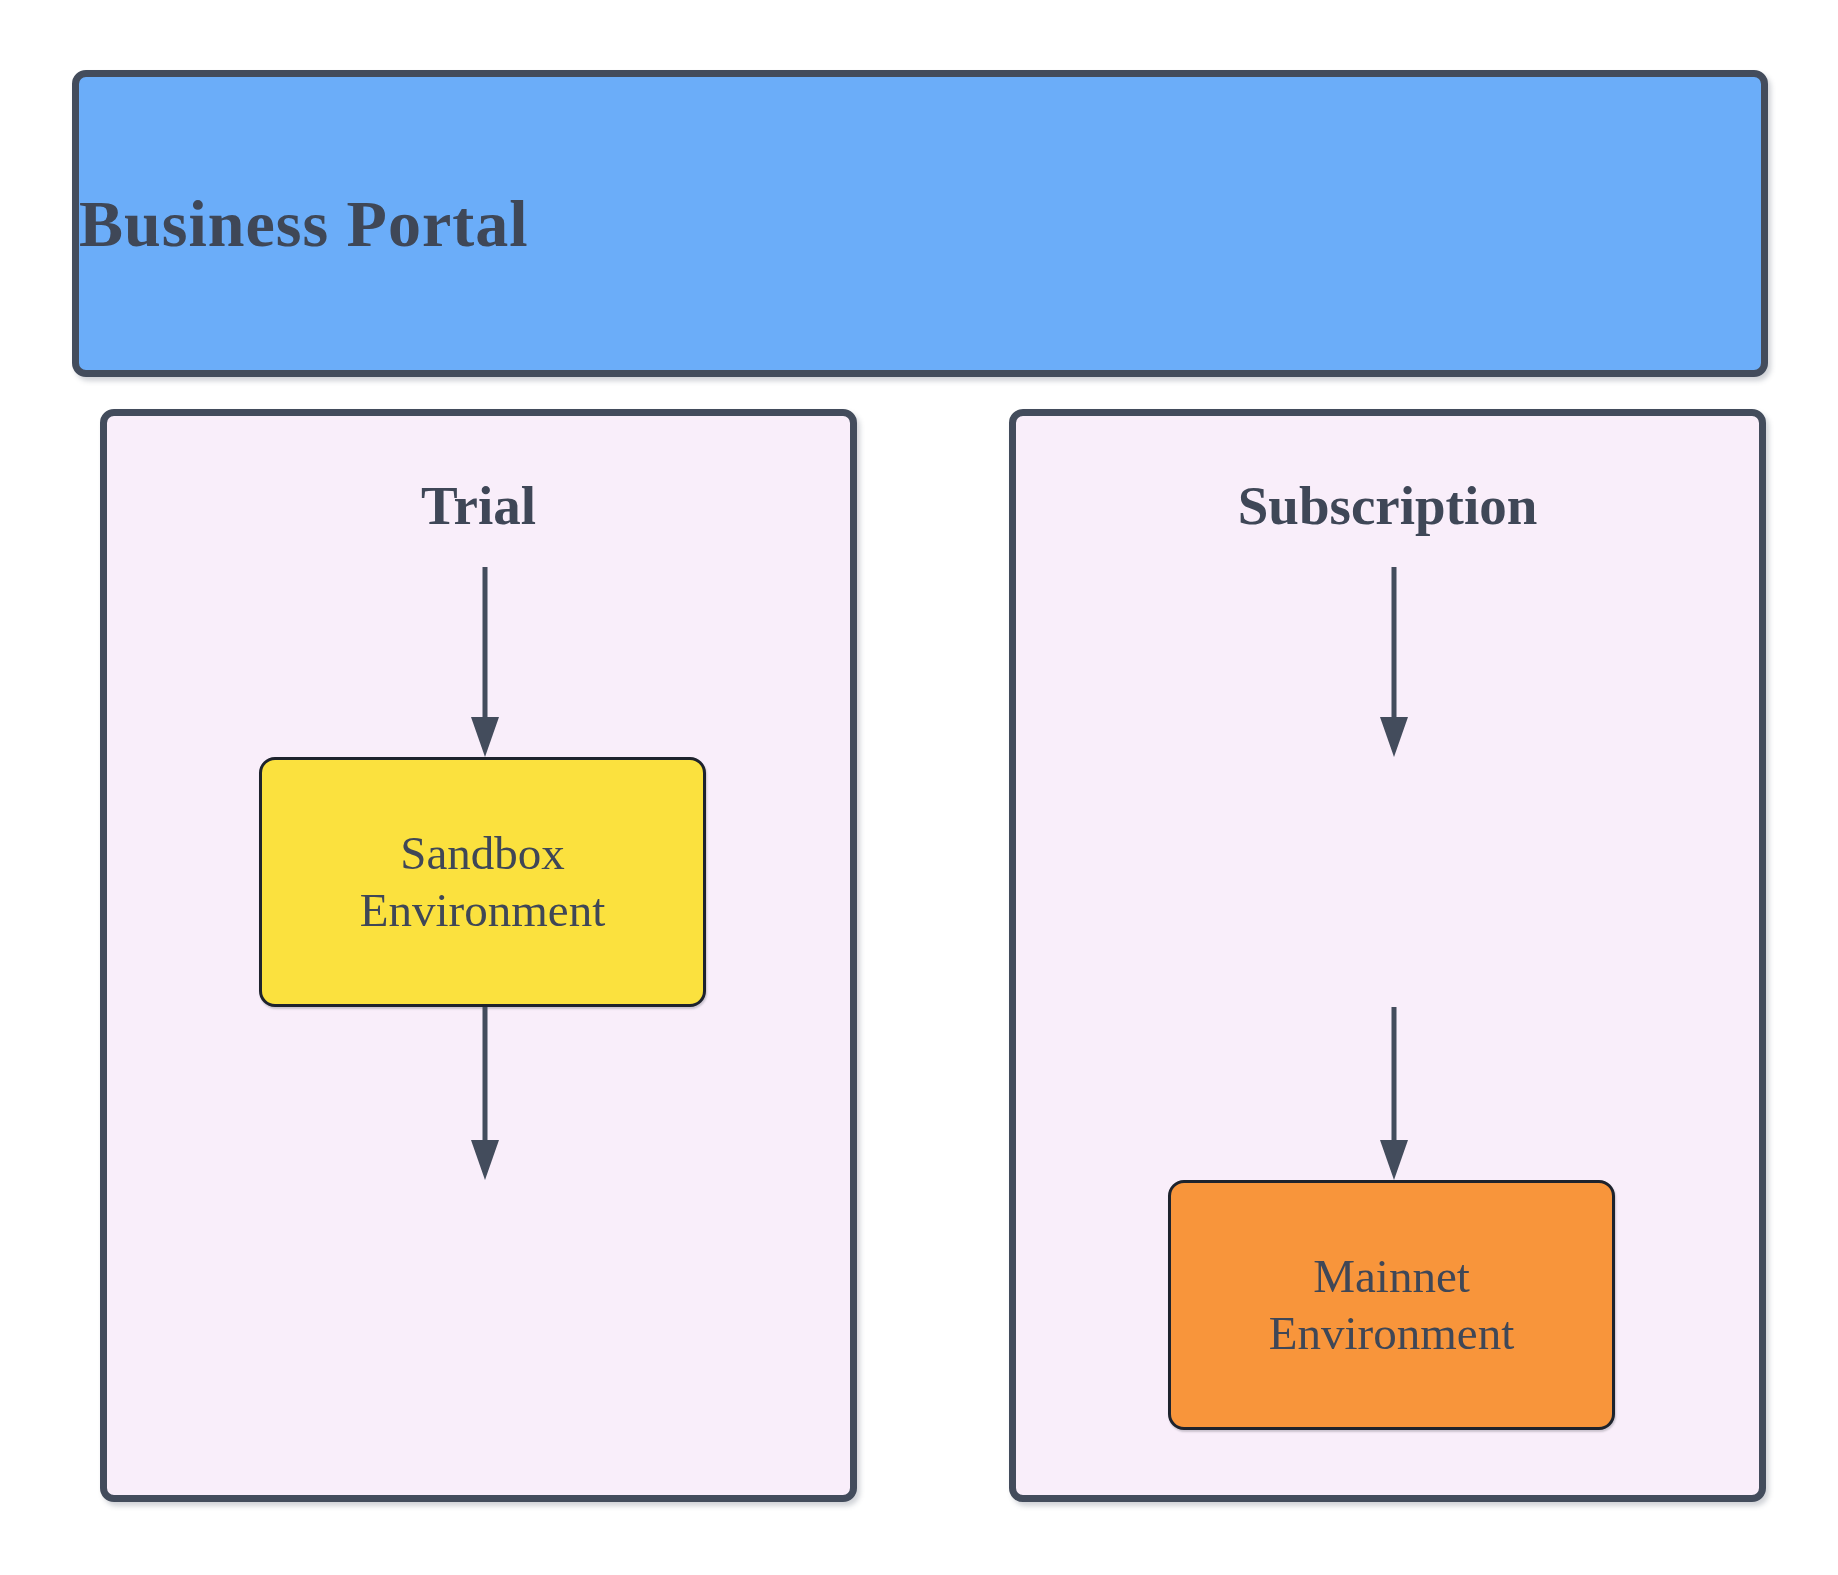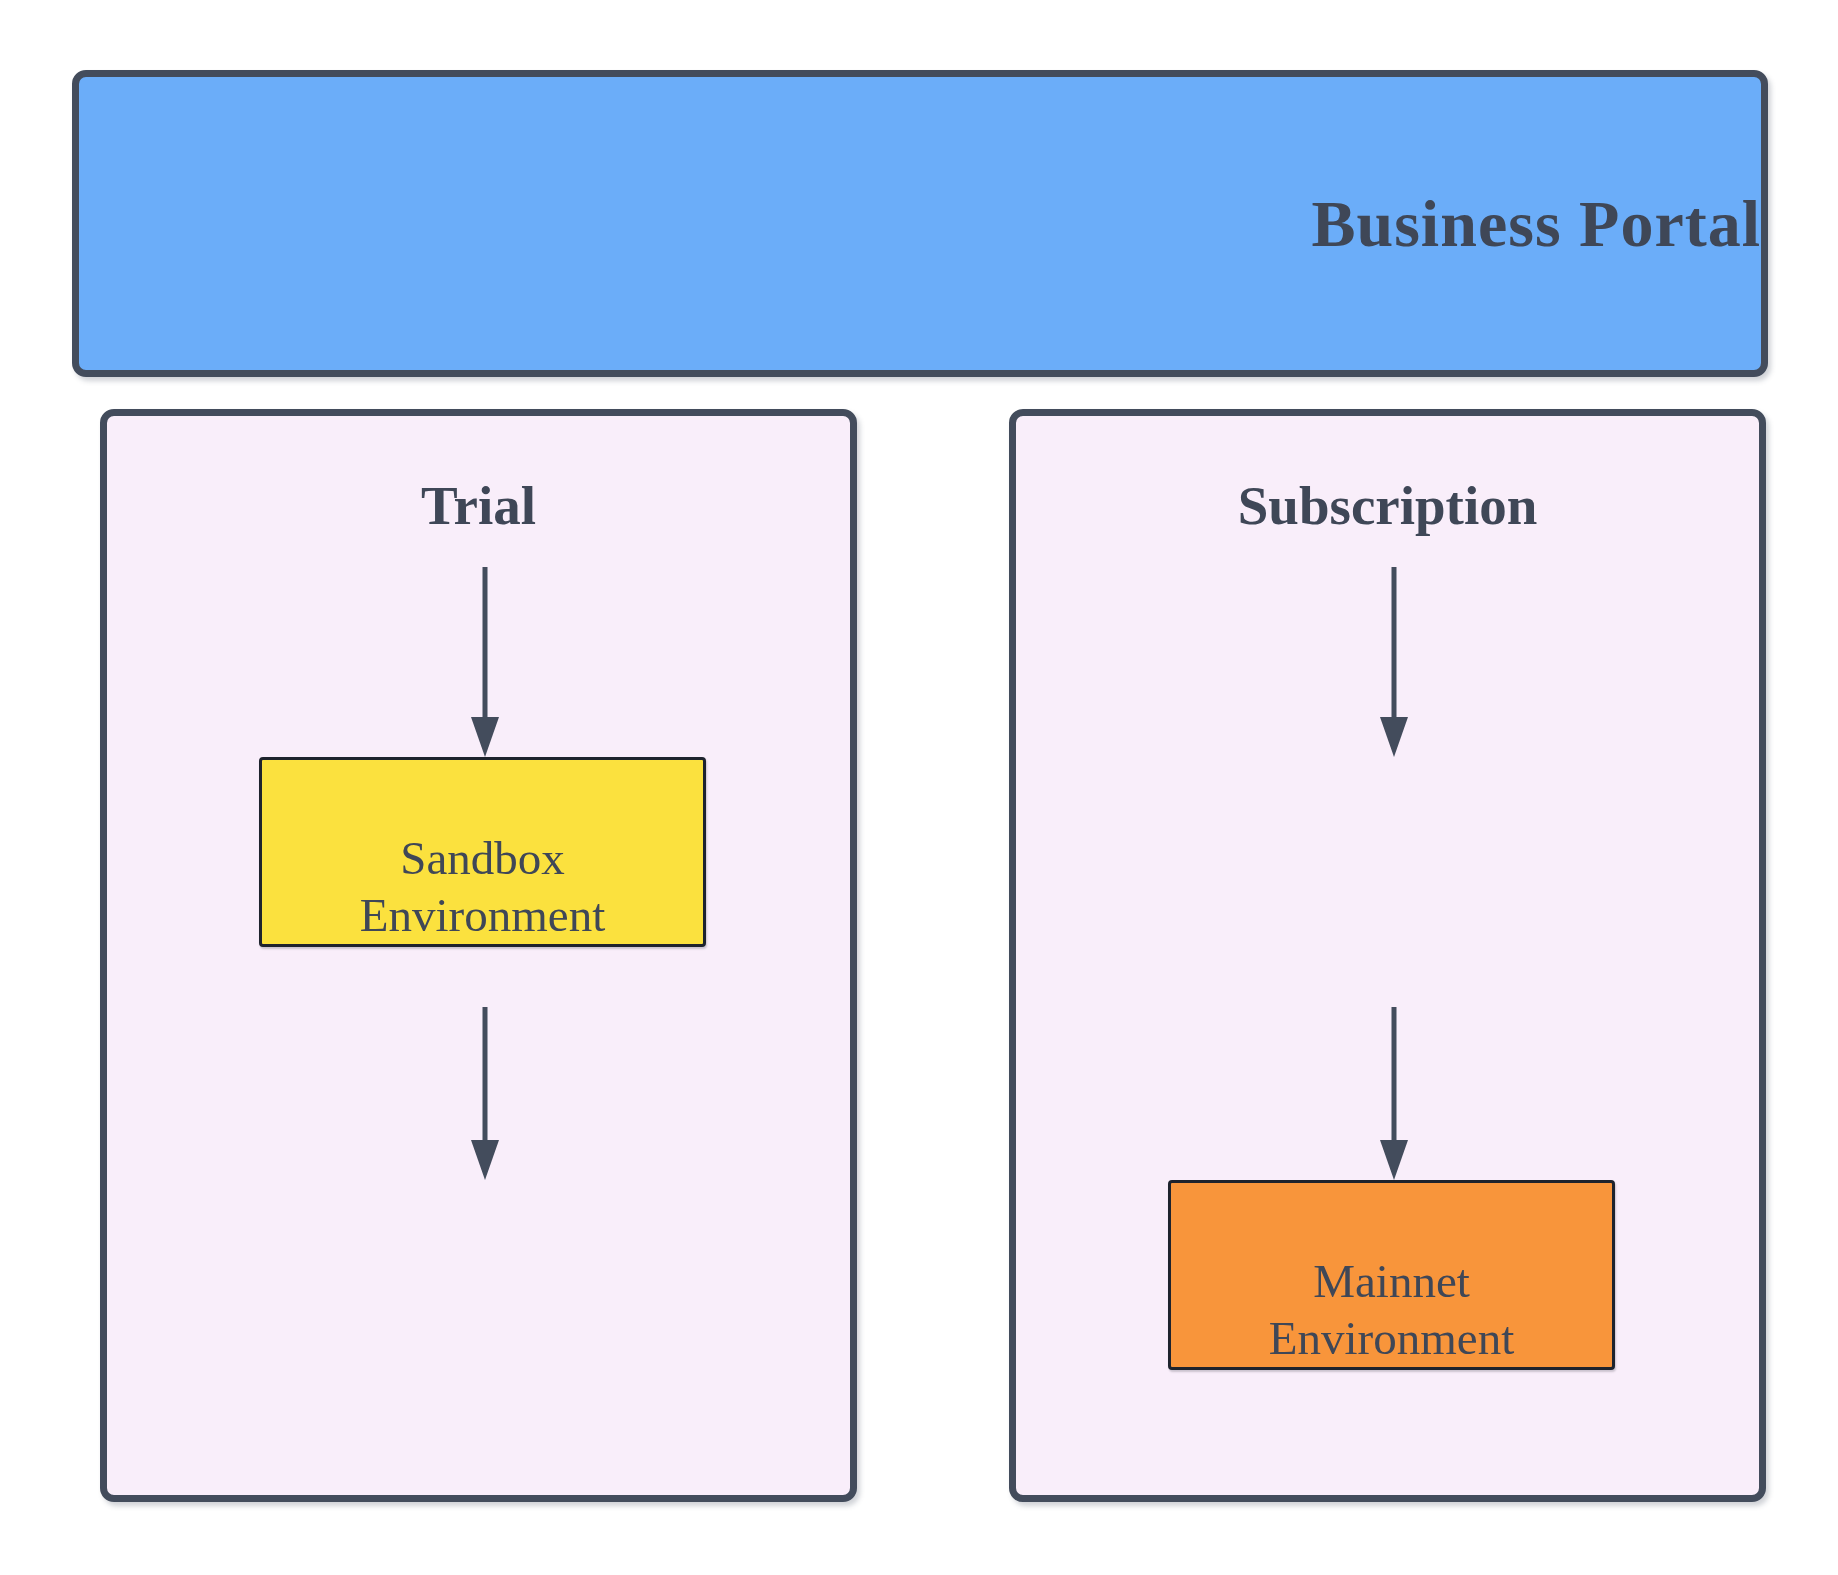--- a/index.html
+++ b/index.html
@@ -20,21 +20,21 @@
     overflow:hidden;
   }
   
   .header-node{
     position:absolute;left:72px;top:70px;
     width:1696px;height:307px;
     box-sizing:border-box;
     background:var(--header-fill);
     border:7px solid var(--slate);
     border-radius:14px;
-    display:flex;align-items:center;justify-content:flex-end;
+    display:flex;align-items:center;justify-content:flex-start;
     box-shadow:3px 4px 5px rgba(70,80,100,0.25);
   }
   .header-label{
     font-size:66px;font-weight:bold;color:var(--ink);
     letter-spacing:1px;
   }
   
   .panel{
     position:absolute;top:409px;
     width:757px;height:1093px;
@@ -48,25 +48,25 @@
   .panel.subscription{left:1009px;}
   .panel-title{
     position:absolute;left:0;top:58px;width:100%;
     text-align:center;
     font-size:55px;font-weight:bold;color:var(--ink);
   }
   
   .connector{position:absolute;display:block;}
   
   .flow-node{
-    position:absolute;left:152px;width:447px;height:190px;
+    position:absolute;left:152px;width:447px;height:250px;
     box-sizing:border-box;
     border:3px solid var(--node-border);
-    border-radius:4px;
-    display:flex;align-items:flex-end;justify-content:center;
+    border-radius:16px;
+    display:flex;align-items:center;justify-content:center;
     text-align:center;
     box-shadow:1px 2px 2px rgba(40,45,55,0.22);
   }
   .flow-node.first{top:341px;}
   .flow-node.second{top:764px;}
   .flow-node.yellow{background:var(--yellow);}
   .flow-node.orange{background:var(--orange);}
   .node-label{
     font-size:47px;line-height:57px;color:var(--ink);
     max-width:330px;

